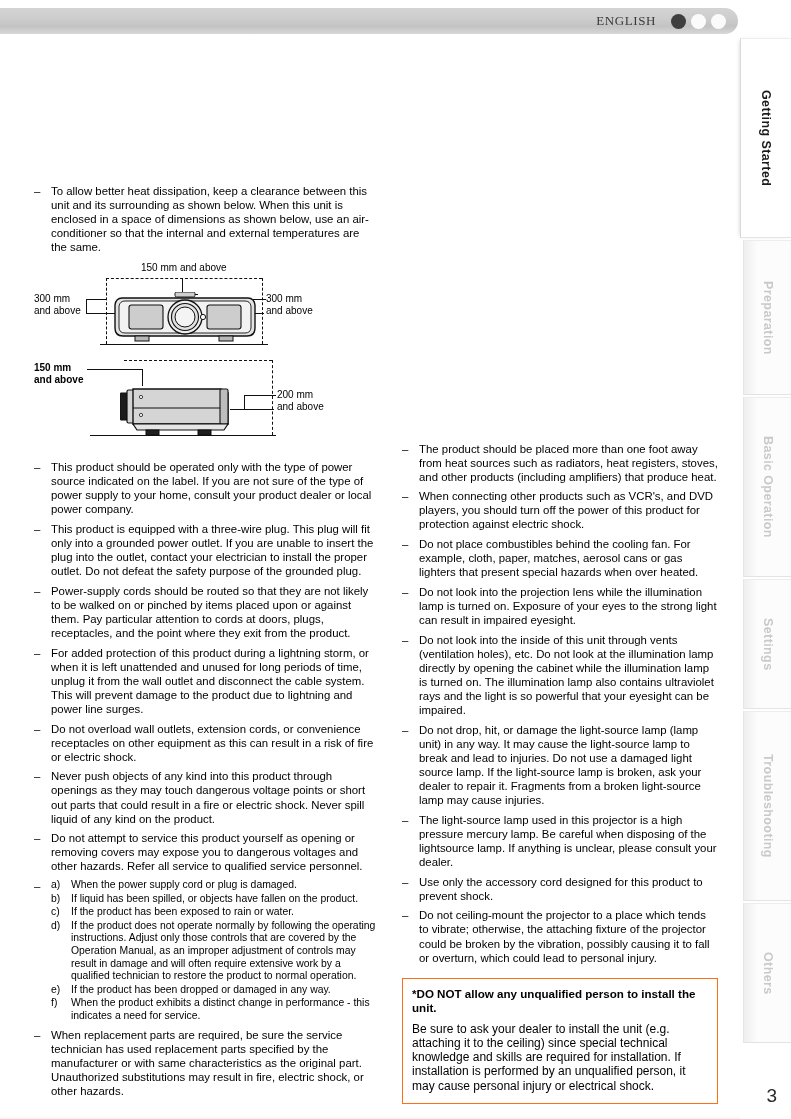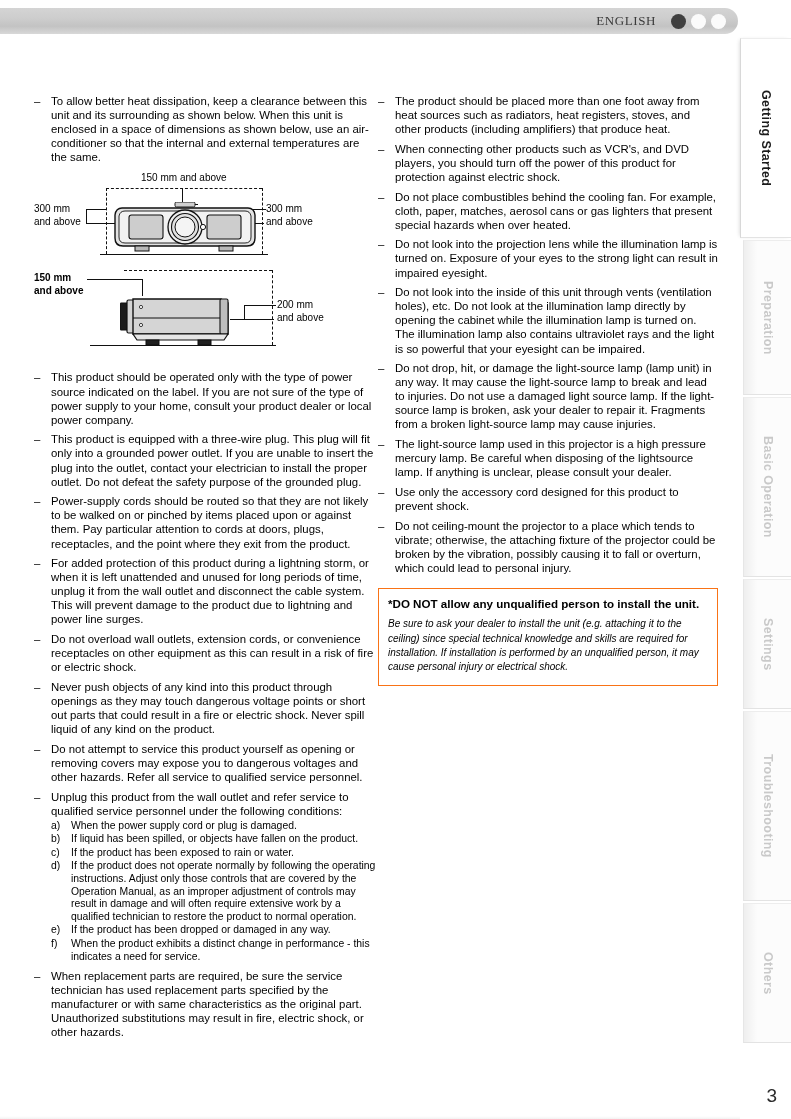--- a/index.html
+++ b/index.html
@@ -99,20 +99,22 @@
   }
 
   
   .content {
     position: absolute;
     left: 0; top: 44px;
     width: 740px;
     height: 1060px;
     padding: 50px 22px 0 34px;
     display: flex;
+    gap: 24px;
+    align-items: flex-end;
   }
   .col { width: 344px; }
   .col.right { width: 340px; }
 
   ul.bullets {
     list-style: none;
     margin: 0; padding: 0;
   }
   ul.bullets > li {
     position: relative;
@@ -187,23 +189,22 @@
     padding: 8px 9px 10px 9px;
     margin-top: 13px;
   }
   .warn-title {
     font-size: 11.6px;
     font-weight: bold;
     line-height: 14.4px;
     margin-bottom: 6px;
   }
   .warn-body {
-    font-size: 10px;
+    font-size: 12px;
     line-height: 14.3px;
-    font-style: italic;
   }
 
   .bottom-shadow {
     position: absolute;
     left: 0; bottom: 0;
     width: 740px; height: 3px;
     background: linear-gradient(to top, rgba(0,0,0,0.05), rgba(0,0,0,0));
   }
 </style>
 </head>
@@ -332,21 +333,20 @@
 
     <ul class="bullets">
       <li>This product should be operated only with the type of power source indicated on the label. If you are not sure of the type of power supply to your home, consult your product dealer or local power company.</li>
       <li>This product is equipped with a three-wire plug. This plug will fit only into a grounded power outlet. If you are unable to insert the plug into the outlet, contact your electrician to install the proper outlet. Do not defeat the safety purpose of the grounded plug.</li>
       <li>Power-supply cords should be routed so that they are not likely to be walked on or pinched by items placed upon or against them. Pay particular attention to cords at doors, plugs, receptacles, and the point where they exit from the product.</li>
       <li>For added protection of this product during a lightning storm, or when it is left unattended and unused for long periods of time, unplug it from the wall outlet and disconnect the cable system. This will prevent damage to the product due to lightning and power line surges.</li>
       <li>Do not overload wall outlets, extension cords, or convenience receptacles on other equipment as this can result in a risk of fire or electric shock.</li>
       <li>Never push objects of any kind into this product through openings as they may touch dangerous voltage points or short out parts that could result in a fire or electric shock. Never spill liquid of any kind on the product.</li>
       <li>Do not attempt to service this product yourself as opening or removing covers may expose you to dangerous voltages and other hazards. Refer all service to qualified service personnel.</li>
       <li>
-        <span>Unplug this product from the wall outlet and refer service to qualified service personnel under the following conditions:</span>
         <ol class="alpha">
           <li>
             <span class="mk">a)</span>
             <span>When the power supply cord or plug is damaged.</span>
           </li>
           <li>
             <span class="mk">b)</span>
             <span>If liquid has been spilled, or objects have fallen on the product.</span>
           </li>
           <li>

